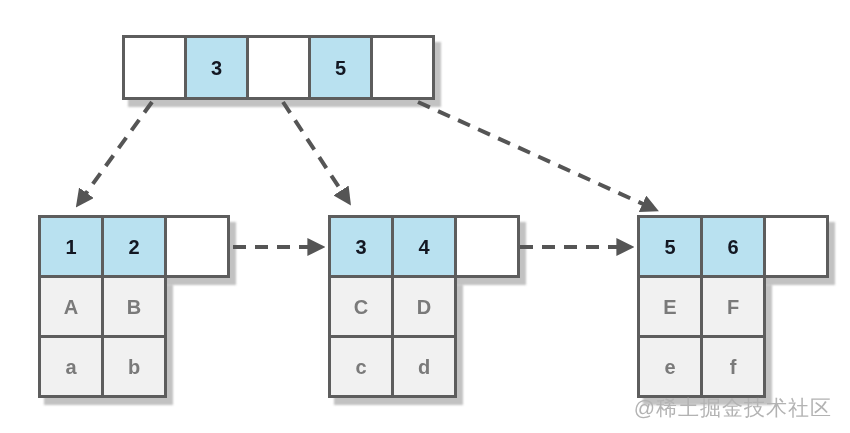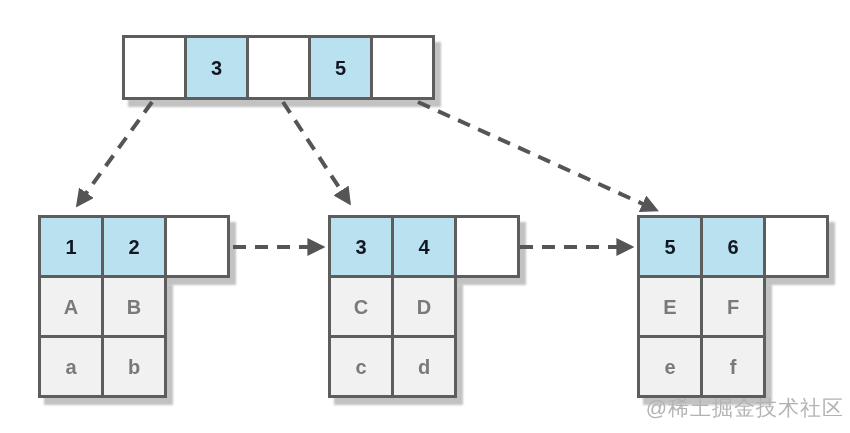--- a/index.html
+++ b/index.html
@@ -31,21 +31,21 @@
     display:flex;align-items:center;justify-content:center;
     font-weight:bold;font-size:20px;line-height:1;
   }
   .cell.empty{background:var(--empty-fill,#ffffff);}
   .cell.key{background:var(--key-fill,#b9e1f0);color:var(--key-text,#131722);}
   .cell.val{background:var(--value-fill,#f1f1f1);color:var(--value-text,#7a7a7a);}
   .arrows{position:absolute;left:0;top:0;width:850px;height:433px;pointer-events:none;}
   .arrow{stroke:var(--arrow,#555555);stroke-width:4;fill:none;stroke-dasharray:13 9;}
   .ah{fill:var(--arrow,#555555);}
   .watermark{
-    position:absolute;top:394px;right:6px;font-size:21px;letter-spacing:1px;
+    position:absolute;top:394px;right:18px;font-size:21px;letter-spacing:1px;
     color:var(--watermark-text,#b3b3b3);
   }
 </style>
 </head>
 <body>
 
 <div class="canvas">
 
   <div class="node-root">
     <div class="cell empty"></div>

